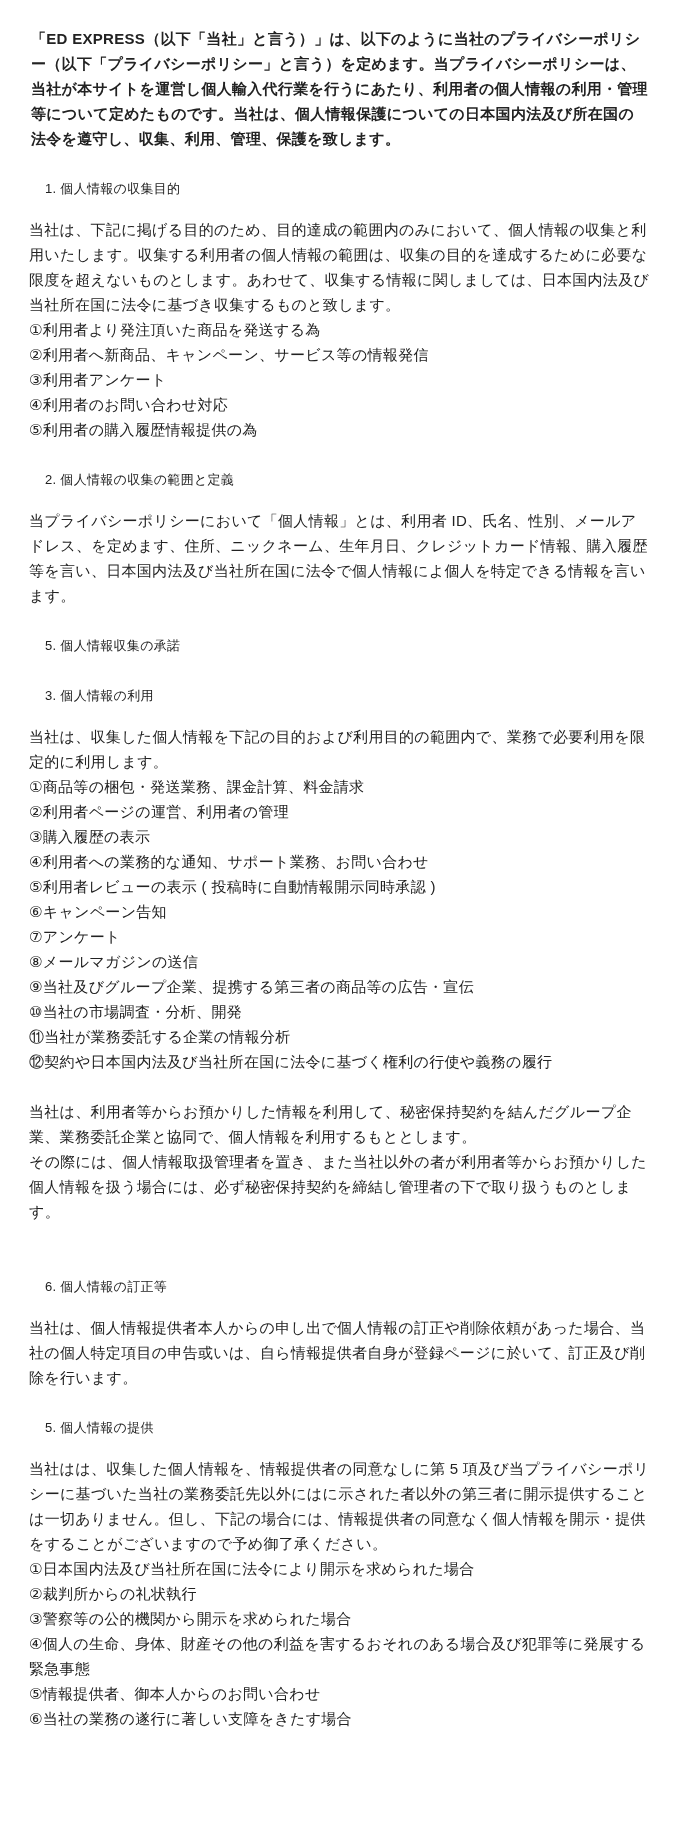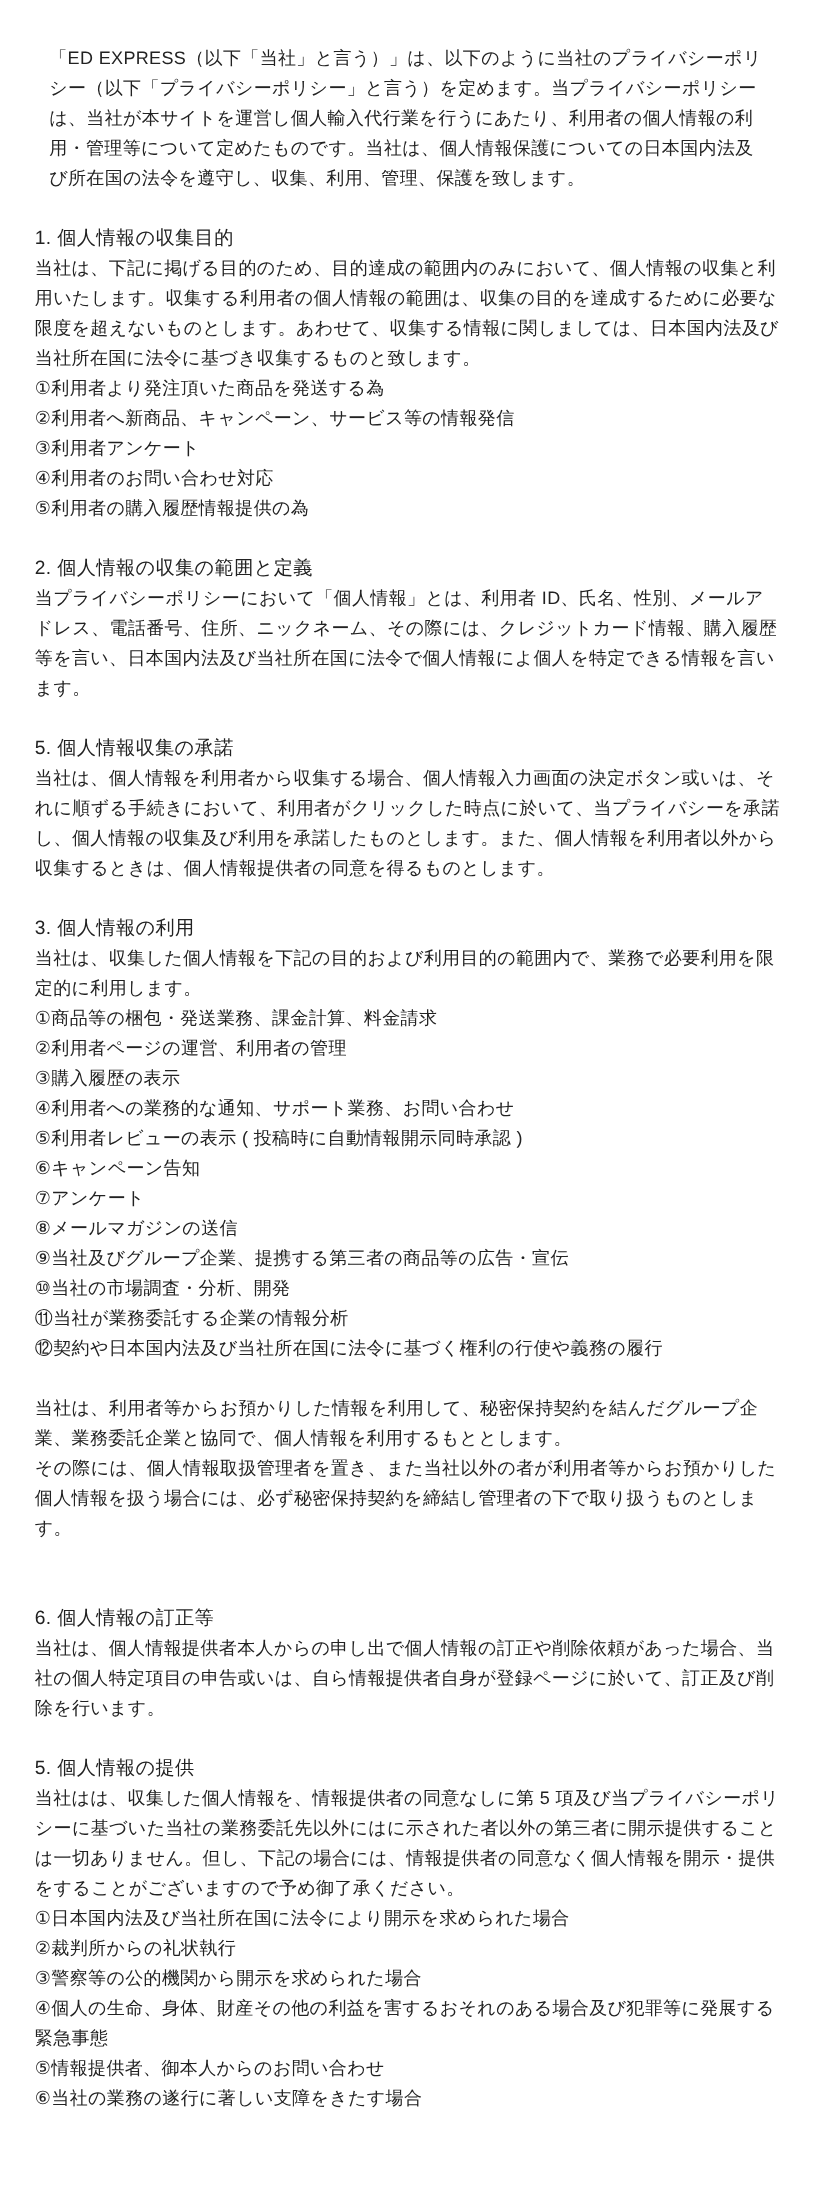--- a/index.html
+++ b/index.html
@@ -16,33 +16,33 @@
   .doc {
     box-sizing: border-box;
     width: 678px;
     padding: 24px 28px 60px 29px;
     font-size: 15px;
     line-height: 25px;
     letter-spacing: 0.3px;
     text-align: left;
   }
   .intro {
-    margin: 12px;
-    font-weight: 400;
+    margin: 2px;
+    font-weight: 700;
     white-space: pre-line;
   }
   .policy-section {
     margin-top: 25px;
   }
   .policy-section.gap-xl {
     margin-top: 50px;
   }
   .section-heading {
-    margin: 0;
-    font-size: 16px;
+    margin: 16px;
+    font-size: 13px;
     line-height: 25px;
     font-weight: 400;
   }
   .section-body {
     margin: 0;
     white-space: pre-line;
   }
 </style>
 </head>
 <body>
@@ -56,26 +56,25 @@
     <p class="section-body">当社は、下記に掲げる目的のため、目的達成の範囲内のみにおいて、個人情報の収集と利用いたします。収集する利用者の個人情報の範囲は、収集の目的を達成するために必要な限度を超えないものとします。あわせて、収集する情報に関しましては、日本国内法及び当社所在国に法令に基づき収集するものと致します。
 ①利用者より発注頂いた商品を発送する為
 ②利用者へ新商品、キャンペーン、サービス等の情報発信
 ③利用者アンケート
 ④利用者のお問い合わせ対応
 ⑤利用者の購入履歴情報提供の為</p>
   </section>
 
   <section class="policy-section">
     <h2 class="section-heading">2. 個人情報の収集の範囲と定義</h2>
-    <p class="section-body">当プライバシーポリシーにおいて「個人情報」とは、利用者 ID、氏名、性別、メールアドレス、電話番号、住所、ニックネーム、その際には、クレジットカード情報、購入履歴等を言い、日本国内法及び当社所在国に法令で個人情報によ個人を特定できる情報を言います。</p>
+    <p class="section-body">当プライバシーポリシーにおいて「個人情報」とは、利用者 ID、氏名、性別、メールアドレス、を定めます、住所、ニックネーム、生年月日、クレジットカード情報、購入履歴等を言い、日本国内法及び当社所在国に法令で個人情報によ個人を特定できる情報を言います。</p>
   </section>
 
   <section class="policy-section">
     <h2 class="section-heading">5. 個人情報収集の承諾</h2>
-    <p class="section-body">当社は、個人情報を利用者から収集する場合、個人情報入力画面の決定ボタン或いは、それに順ずる手続きにおいて、利用者がクリックした時点に於いて、当プライバシーを承諾し、個人情報の収集及び利用を承諾したものとします。また、個人情報を利用者以外から収集するときは、個人情報提供者の同意を得るものとします。</p>
   </section>
 
 
   <section class="policy-section">
     <h2 class="section-heading">3. 個人情報の利用</h2>
     <p class="section-body">当社は、収集した個人情報を下記の目的および利用目的の範囲内で、業務で必要利用を限定的に利用します。
 ①商品等の梱包・発送業務、課金計算、料金請求
 ②利用者ページの運営、利用者の管理
 ③購入履歴の表示
 ④利用者への業務的な通知、サポート業務、お問い合わせ

